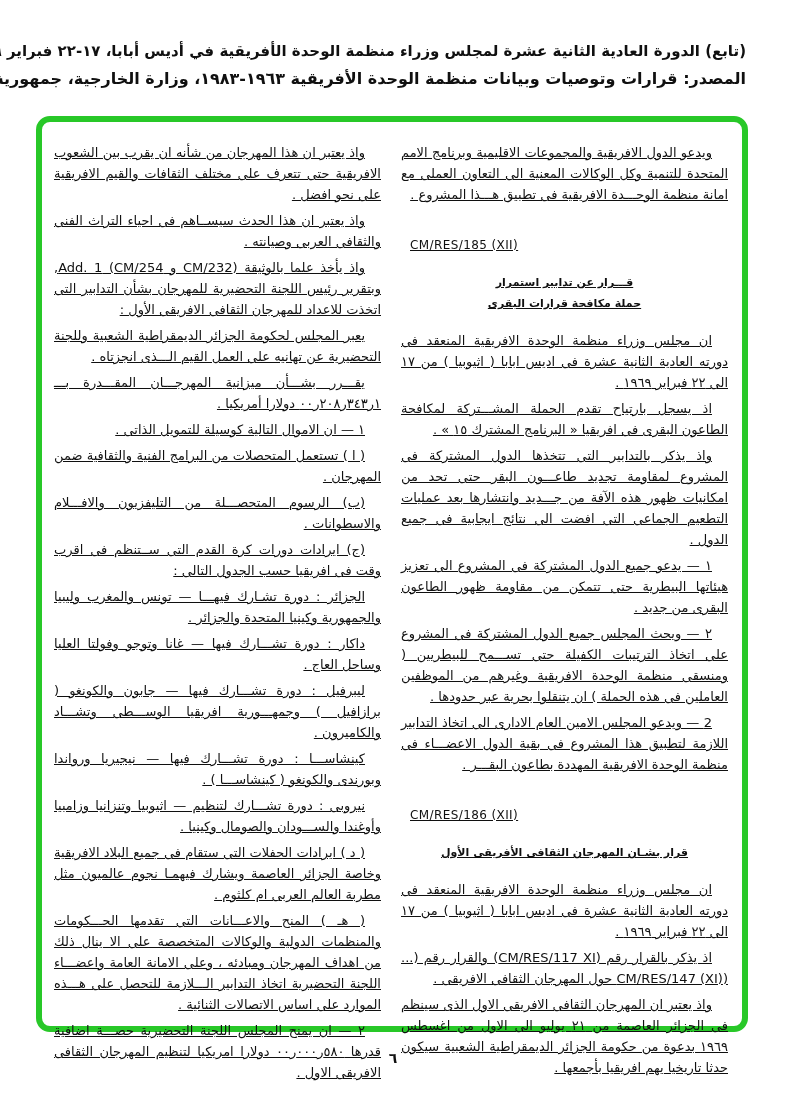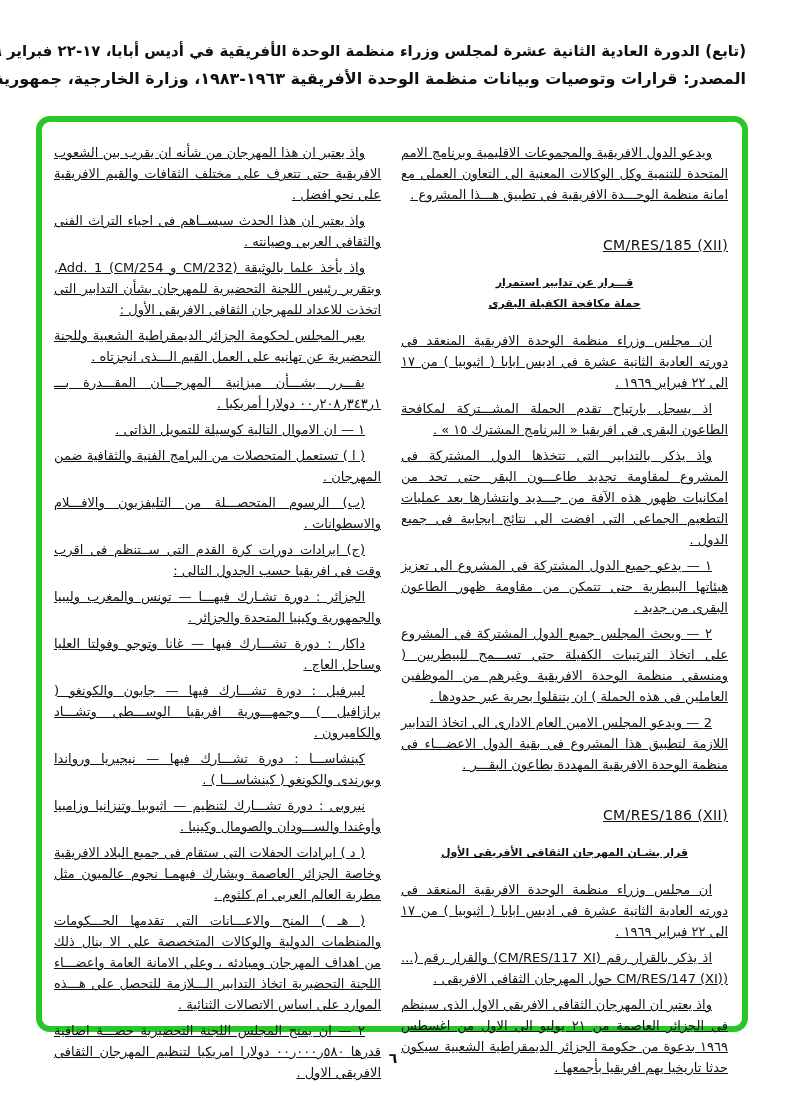--- a/index.html
+++ b/index.html
@@ -66,24 +66,24 @@
     line-height: 21px;
     text-decoration: underline;
   }
 
   .para {
     margin: 0 0 5px 0;
     text-indent: 16px;        
   }
   .cmres {
     direction: ltr;
-    text-align: right;
-    font-size: 14px;
+    text-align: left;
+    font-size: 12px;
     letter-spacing: 0.4px;
-    margin: 30px 0 16px 16px;
+    margin: 30px 0 16px 9px;
     text-indent: 0;
   }
   .res-heading {
     text-align: center;
     font-weight: 700;
     font-size: 11px;
     margin: 0 0 16px 0;
     text-indent: 0;
   }
   .res-heading .h-line { display: block; }
@@ -108,21 +108,21 @@
 </div>
 
 <div class="green-frame">
   <div class="columns">
 
     <div class="col">
       <p class="para">ويدعو الدول الافريقية والمجموعات الاقليمية وبرنامج الامم المتحدة للتنمية وكل الوكالات المعنية الى التعاون العملى مع امانة منظمة الوحـــدة الافريقية فى تطبيق هـــذا المشروع .</p>
       <div class="cmres">CM/RES/185  (XII)</div>
       <div class="res-heading">
         <span class="h-line">قـــرار عن تدابير استمرار</span>
-        <span class="h-line">حملة مكافحة الكفيلة البقرى</span>
+        <span class="h-line">حملة مكافحة قرارات البقرى</span>
       </div>
       <p class="para">ان مجلس وزراء منظمة الوحدة الافريقية المنعقد فى دورته العادية الثانية عشرة فى اديس ابابا ( اثيوبيا ) من ١٧ الى ٢٢ فبراير ١٩٦٩ .</p>
       <p class="para">اذ يسجل بارتياح تقدم الحملة المشـــتركة لمكافحة الطاعون البقرى فى افريقيا « البرنامج المشترك ١٥ » .</p>
       <p class="para">واذ يذكر بالتدابير التى تتخذها الدول المشتركة فى المشروع لمقاومة تجديد طاعـــون البقر حتى تحد من امكانيات ظهور هذه الآفة من جـــديد وانتشارها بعد عمليات التطعيم الجماعى التى افضت الى نتائج ايجابية فى جميع الدول .</p>
       <p class="para">١ — يدعو جميع الدول المشتركة فى المشروع الى تعزيز هيئاتها البيطرية حتى تتمكن من مقاومة ظهور الطاعون البقرى من جديد .</p>
       <p class="para">٢ — ويحث المجلس جميع الدول المشتركة فى المشروع على اتخاذ الترتيبات الكفيلة حتى تســـمح للبيطريين ( ومنسقى منظمة الوحدة الافريقية وغيرهم من الموظفين العاملين فى هذه الحملة ) ان يتنقلوا بحرية عبر حدودها .</p>
       <p class="para">2 — ويدعو المجلس الامين العام الادارى الى اتخاذ التدابير اللازمة لتطبيق هذا المشروع فى بقية الدول الاعضـــاء فى منظمة الوحدة الافريقية المهددة بطاعون البقـــر .</p>
       <div class="cmres">CM/RES/186  (XII)</div>
       <div class="res-heading">
         <span class="h-line">قرار بشـان المهرجان الثقافى الأفريقى الأول</span>

